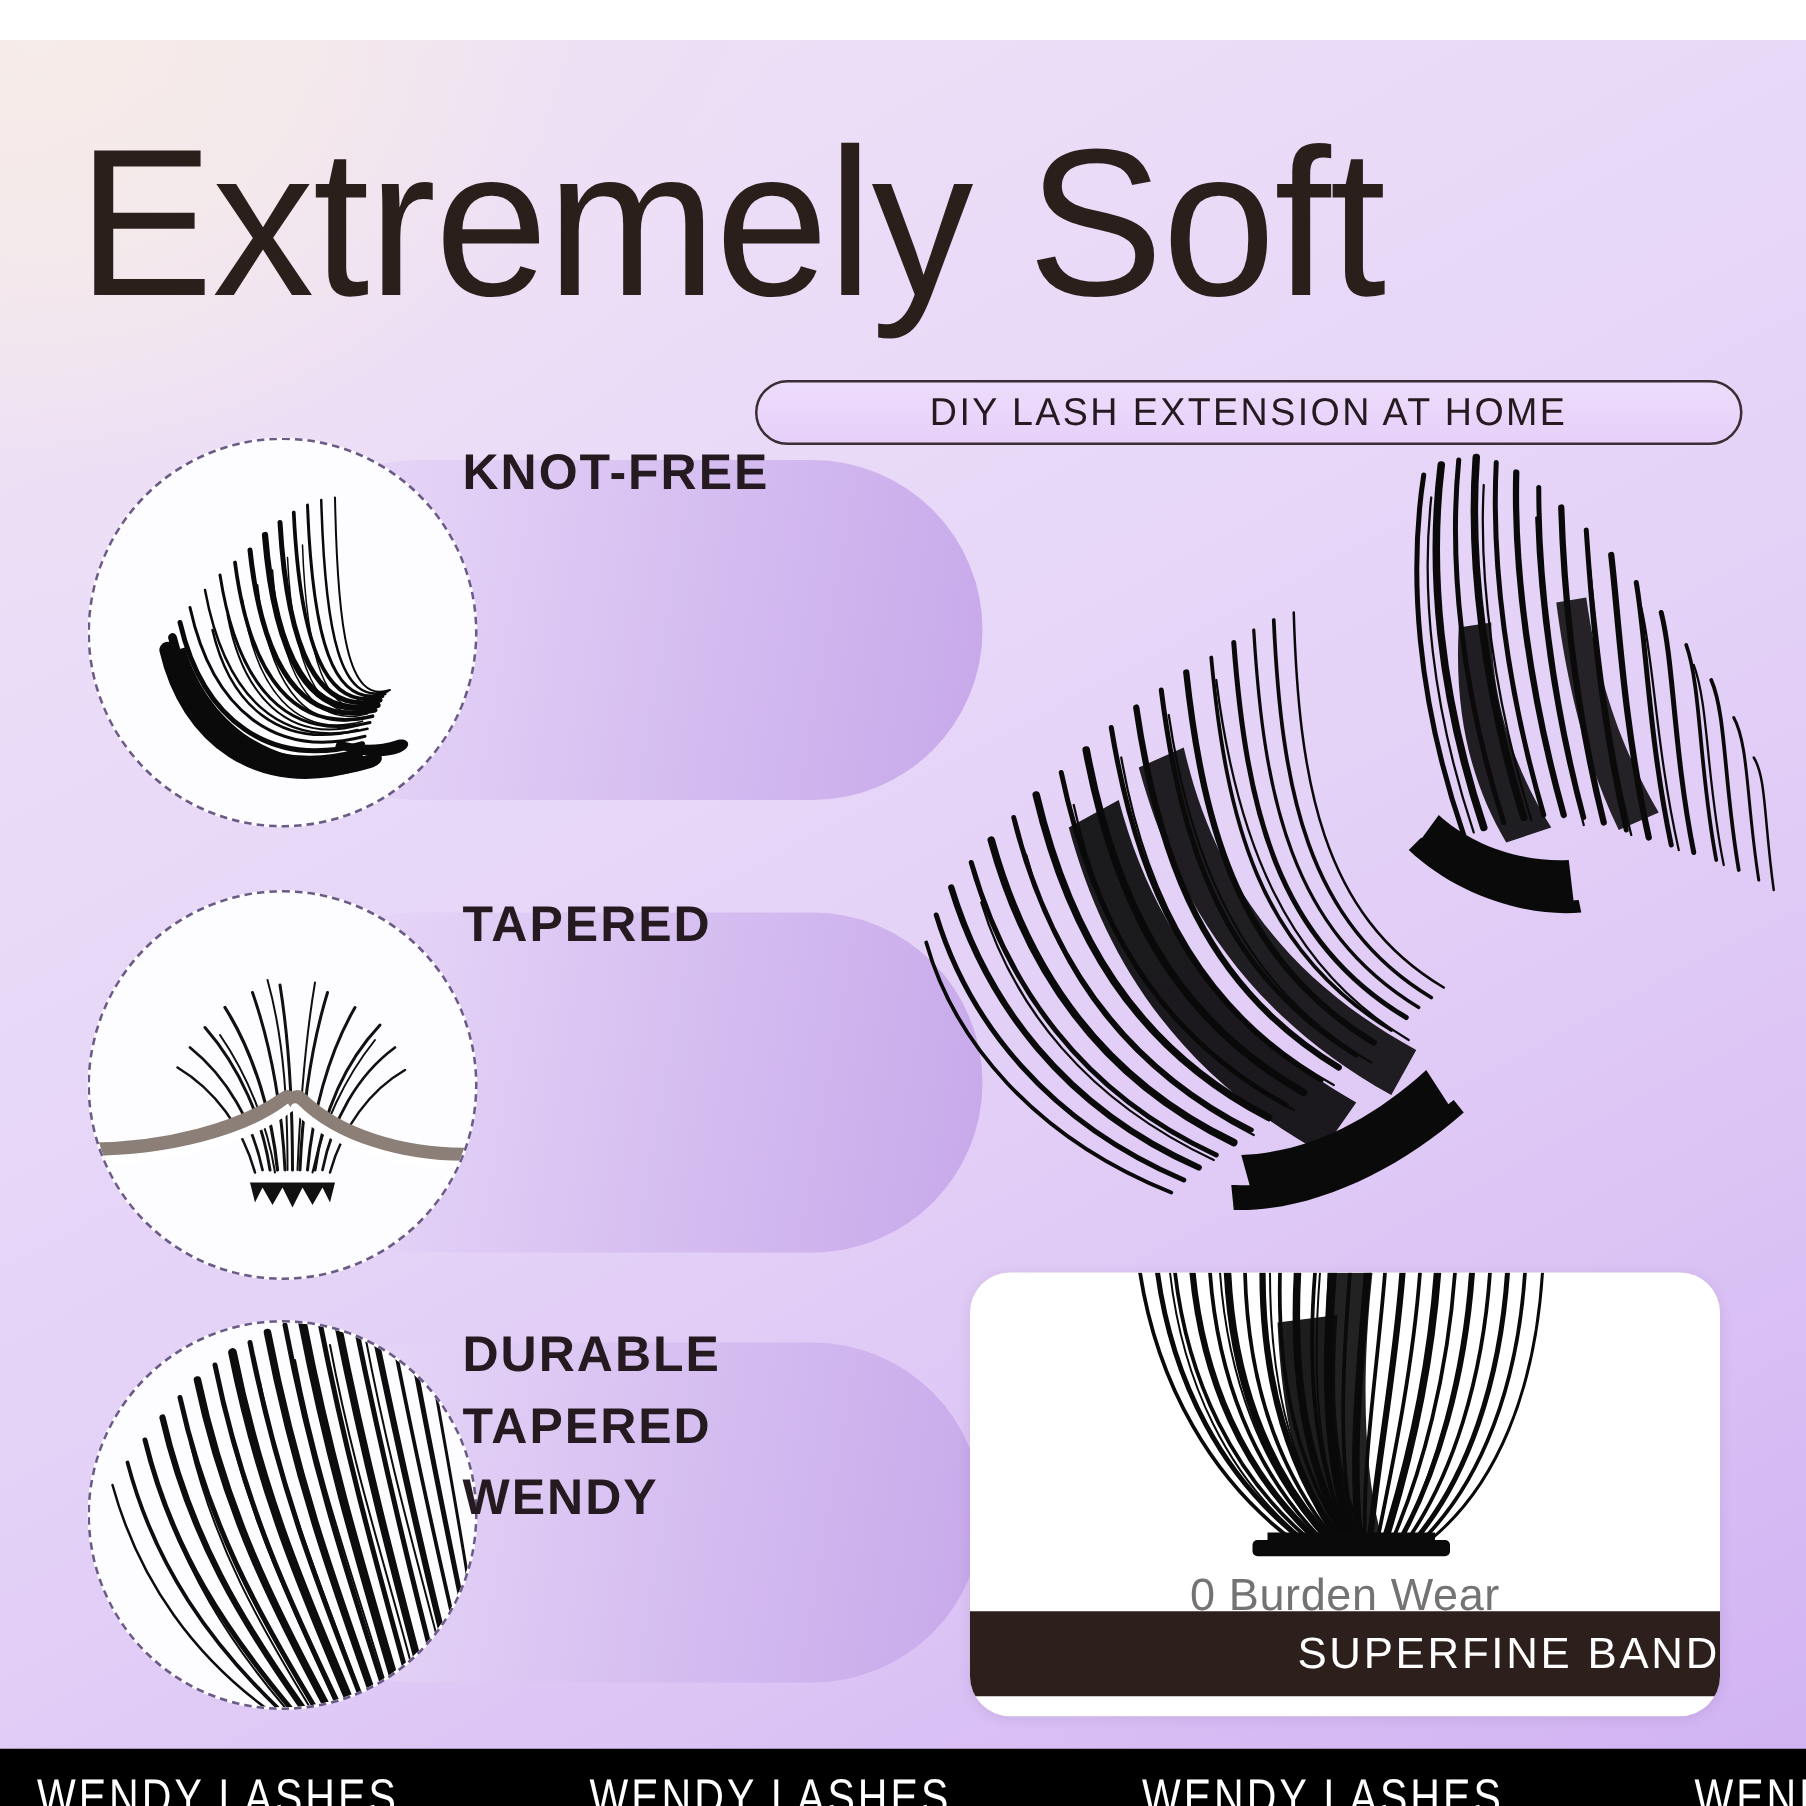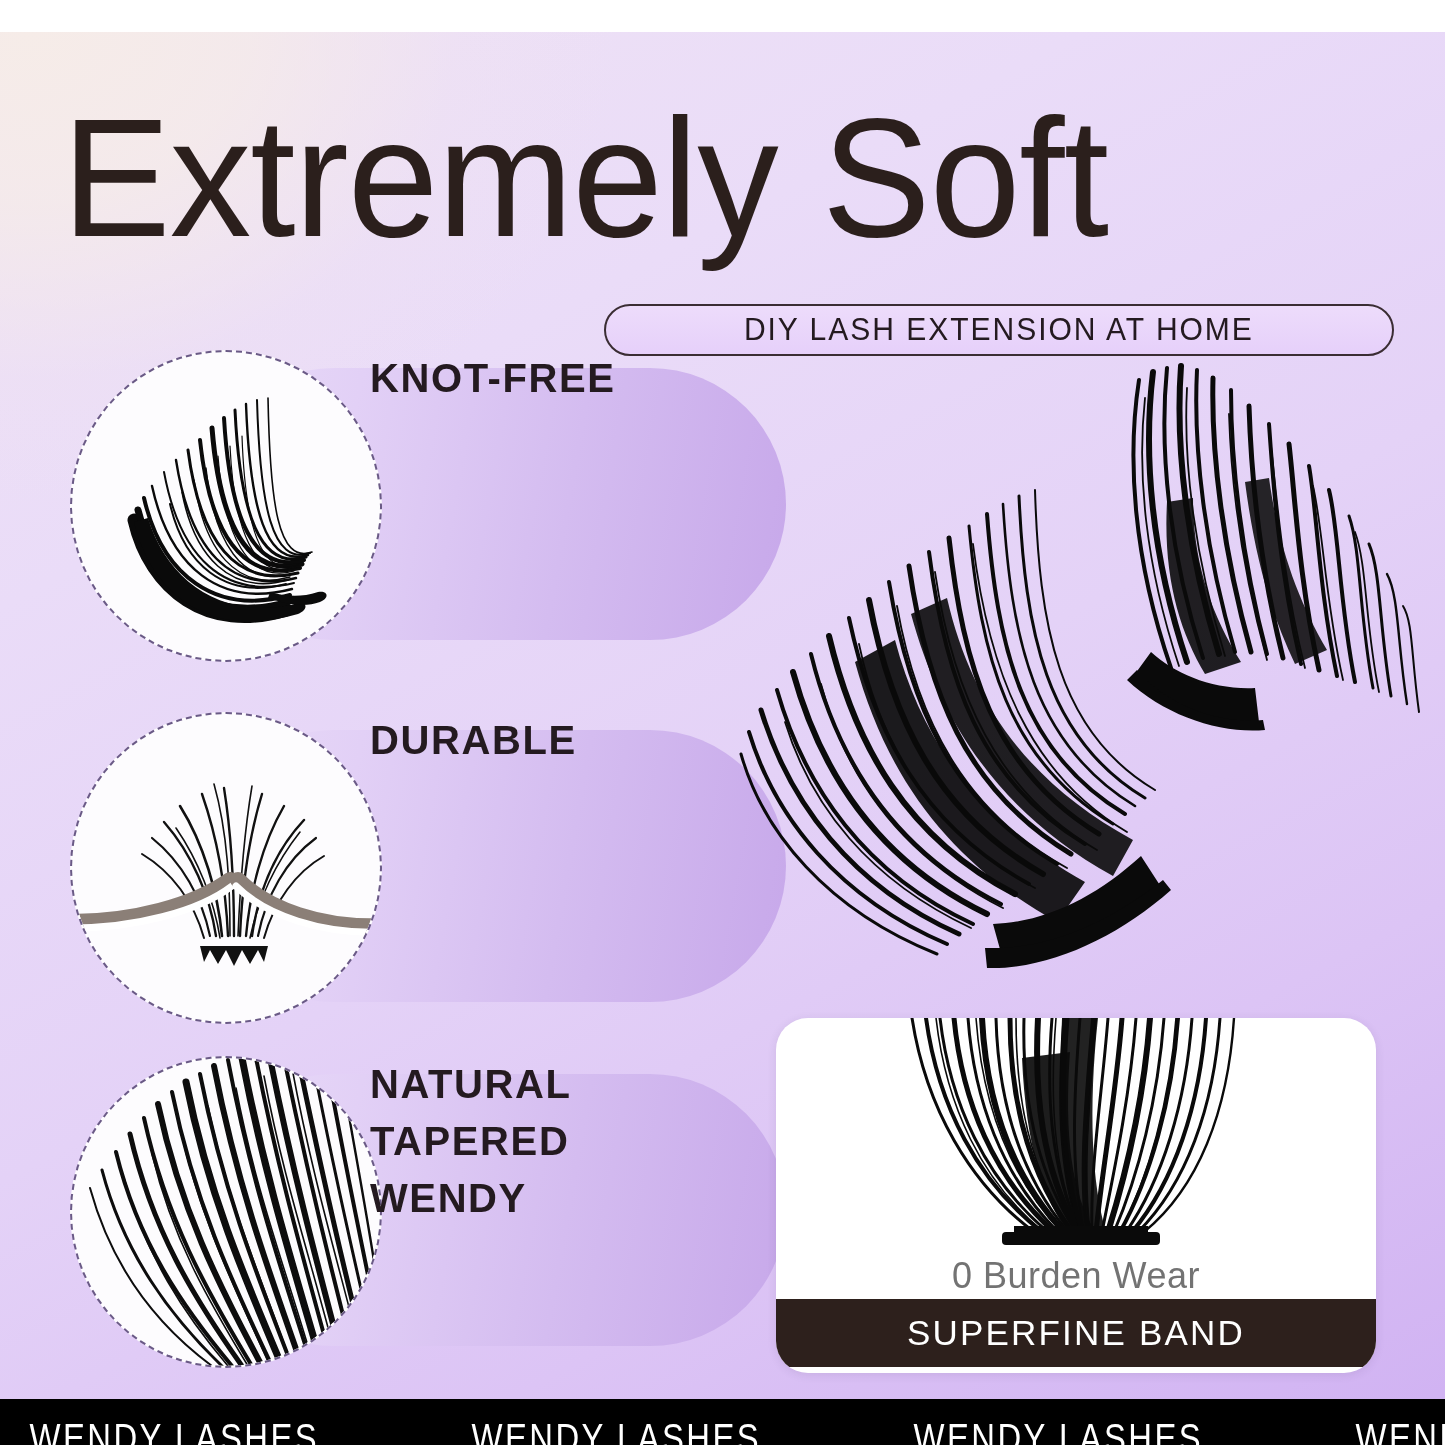--- a/index.html
+++ b/index.html
@@ -147,27 +147,27 @@
     align-items: center;
     justify-content: center;
     font-size: 36px;
     color: #737373;
     letter-spacing: 0.5px;
     font-weight: 400;
   }
   .band-footer {
     position: absolute;
     left: 0;
-    bottom: 6px;
+    bottom: 16px;
     width: 600px;
     height: 68px;
     background: #2d201c;
     display: flex;
     align-items: center;
-    justify-content: center;
+    justify-content: flex-end;
   }
   .band-footer-text {
     color: #ffffff;
     font-size: 35px;
     letter-spacing: 2.2px;
     font-weight: 400;
   }
 
   
   .brand-strip {
@@ -272,21 +272,21 @@
           <g fill="none" stroke-linecap="round">
             <path d="M0 208 C 60 208 122 192 158 166" stroke="#8b7f77" stroke-width="16"></path>
             <path d="M0 214 C 62 214 126 198 160 172" stroke="#ffffff" stroke-width="7"></path>
             <path d="M308 212 C 250 214 196 196 166 166" stroke="#8b7f77" stroke-width="16"></path>
             <path d="M308 218 C 250 220 194 202 164 172" stroke="#ffffff" stroke-width="7"></path>
           </g>
         </svg>
       </div>
     </div>
     <div class="feature-label">
-      <span>DURABLE</span>
+      <span>TAPERED</span>
     </div>
   </div>
 
   <div class="feature" style="top:1024px;">
     <div class="feature-pill"></div>
     <div class="feature-circle">
       <div class="circle-clip">
         <svg width="308" height="308" viewBox="0 0 308 308">
           <g stroke="#0d0d0d" fill="none" stroke-linecap="round">
             <path d="M18 130 C 40 210 86 268 140 308" stroke-width="2"></path>
@@ -313,21 +313,21 @@
             <path d="M108 70 C 128 160 162 228 198 308" stroke-width="1.6"></path>
             <path d="M136 48 C 156 146 188 216 220 308" stroke-width="1.6"></path>
             <path d="M164 30 C 184 134 212 206 242 308" stroke-width="1.6"></path>
             <path d="M192 18 C 212 124 238 198 264 300" stroke-width="1.6"></path>
             <path d="M220 10 C 240 116 262 190 286 284" stroke-width="1.6"></path>
           </g>
         </svg>
       </div>
     </div>
     <div class="feature-label">
-      <span>NATURAL</span>
+      <span>DURABLE</span>
       <span>TAPERED WENDY</span>
     </div>
   </div>
 
   <div class="hero-art">
     <svg width="690" height="625" viewBox="0 0 690 625">
 
       <g stroke="#0a0a0a" fill="none" stroke-linecap="round">
         <path d="M6 392 C 28 470 92 548 202 592" stroke-width="3"></path>
         <path d="M14 370 C 40 456 104 536 212 582" stroke-width="4"></path>

